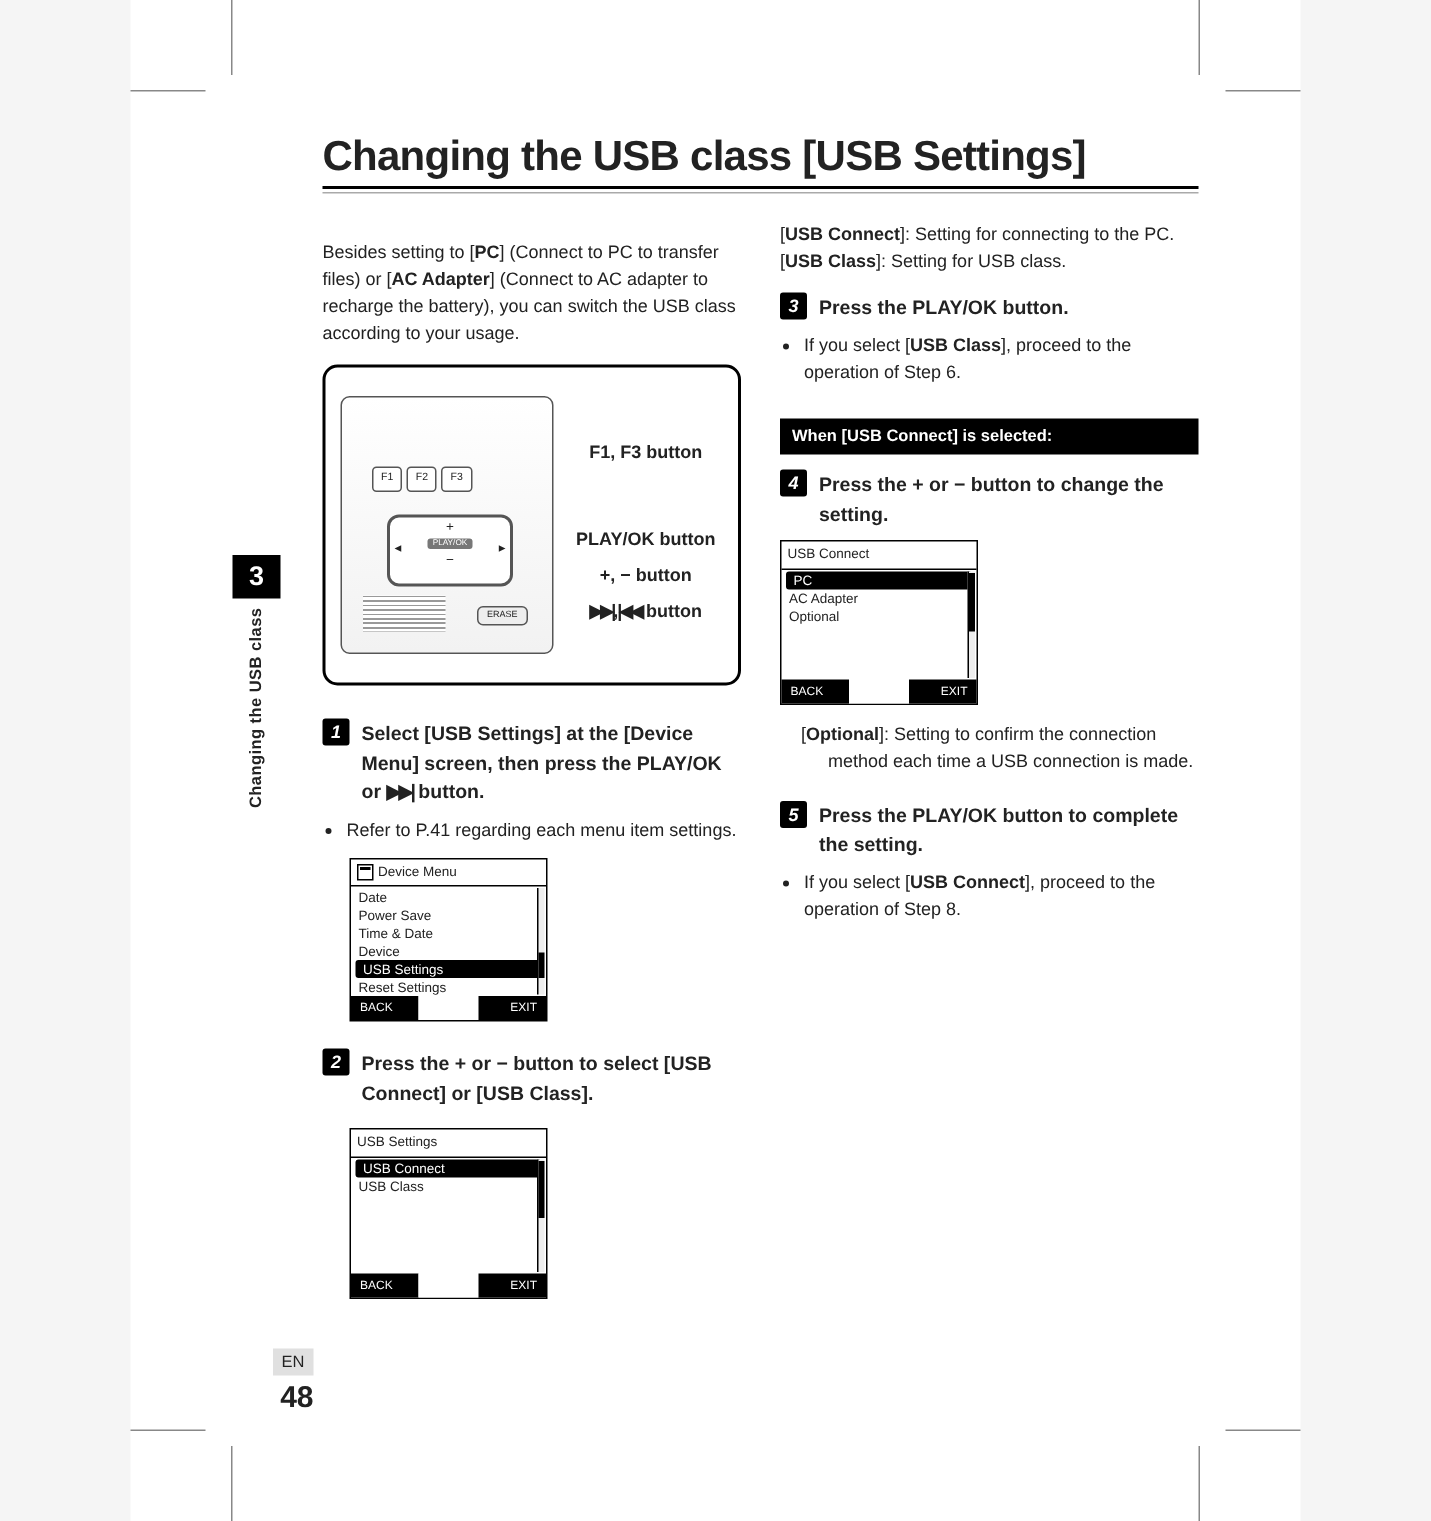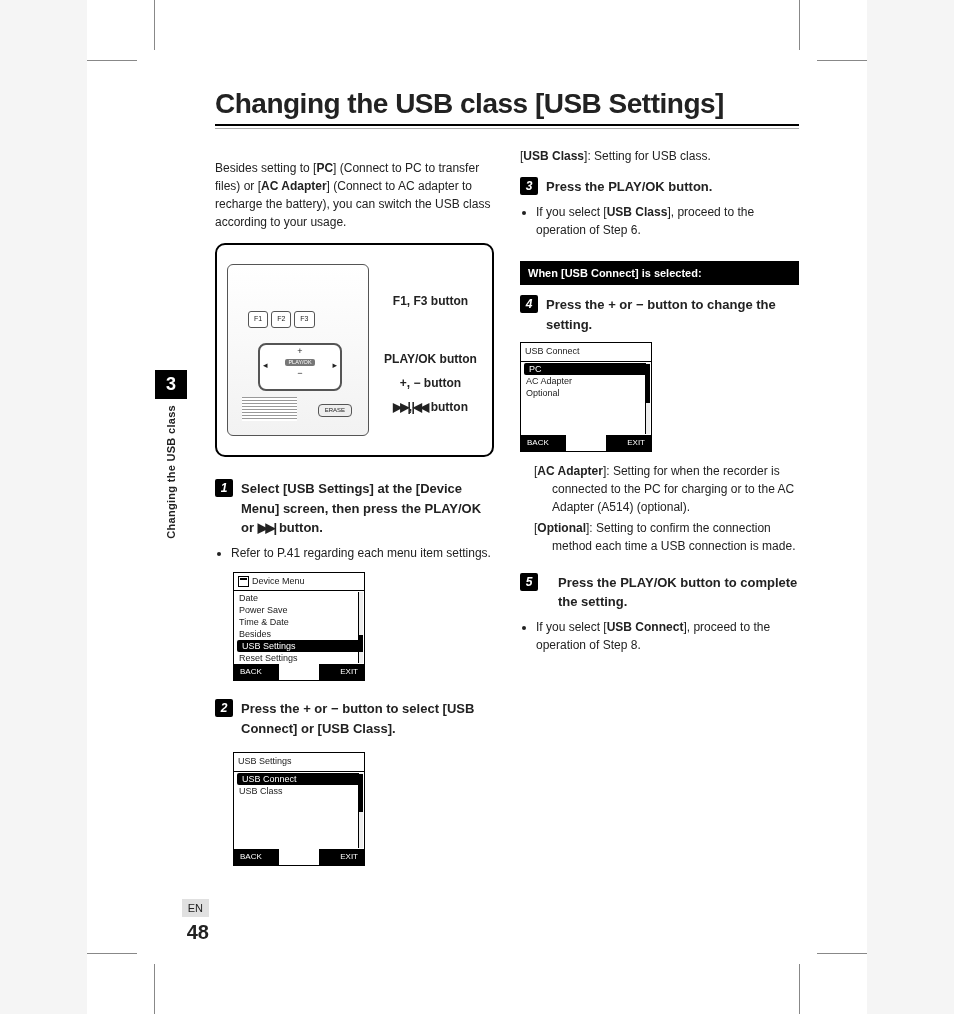--- a/index.html
+++ b/index.html
@@ -251,21 +251,21 @@
           <ul>
               <li>Refer to P.41 regarding each menu item settings.</li>
             </ul>
 
           <div class="lcd">
             <div class="titlebar"><span class="ico"></span><span>Device Menu</span></div>
             <div class="items">
               <div class="row">Date</div>
               <div class="row">Power Save</div>
               <div class="row">Time &amp; Date</div>
-              <div class="row">Besides</div>
+              <div class="row">Device</div>
               <div class="row sel">USB Settings</div>
               <div class="row">Reset Settings</div>
               <div class="scroll">
                   <div class="thumb" style="top:60%;height:25%"></div>
                 </div>
             </div>
             <div class="soft">
               <span>BACK</span>
               <span style="background:#fff"></span>
               <span>EXIT</span>
@@ -295,20 +295,23 @@
               <span style="background:#fff"></span>
               <span>EXIT</span>
             </div>
           </div>
         </div>
 
       </div>
 
       <div class="col">
 
+        <p style="margin:0">
+          <span>[</span><b>USB Connect</b><span>]: Setting for connecting to the PC.</span>
+        </p>
         <p style="margin:0 0 12px 0">
           <span>[</span><b>USB Class</b><span>]: Setting for USB class.</span>
         </p>
 
         <div class="step">
           <div class="step-head">
             <div class="step-num">3</div>
             <div class="step-body" style="margin-left:0">
               <span>Press the </span><span style="font-weight:900">PLAY/OK</span><span> button.</span>
             </div>
@@ -341,29 +344,28 @@
                 </div>
             </div>
             <div class="soft">
               <span>BACK</span>
               <span style="background:#fff"></span>
               <span>EXIT</span>
             </div>
           </div>
 
           <div class="defs" style="margin-top:10px">
-            <p>[<b>AC Adapter</b><span>]: Setting for when the recorder is connected to the PC for charging or to the AC Adapter (A514) (optional).</span></p>
             <p>[<b>Optional</b><span>]: Setting to confirm the connection method each time a USB connection is made.</span></p>
           </div>
         </div>
 
         <div class="step" style="margin-top:18px">
           <div class="step-head">
             <div class="step-num">5</div>
-            <div class="step-body" style="margin-left:12px">
+            <div class="step-body" style="margin-left:0">
               <span>Press the </span><span style="font-weight:900">PLAY/OK</span><span> button to complete the setting.</span>
             </div>
           </div>
           <ul>
               <li>
             <span>If you select [</span><b>USB Connect</b><span>], proceed to the operation of Step 8.</span>
           </li>
             </ul>
         </div>
 

